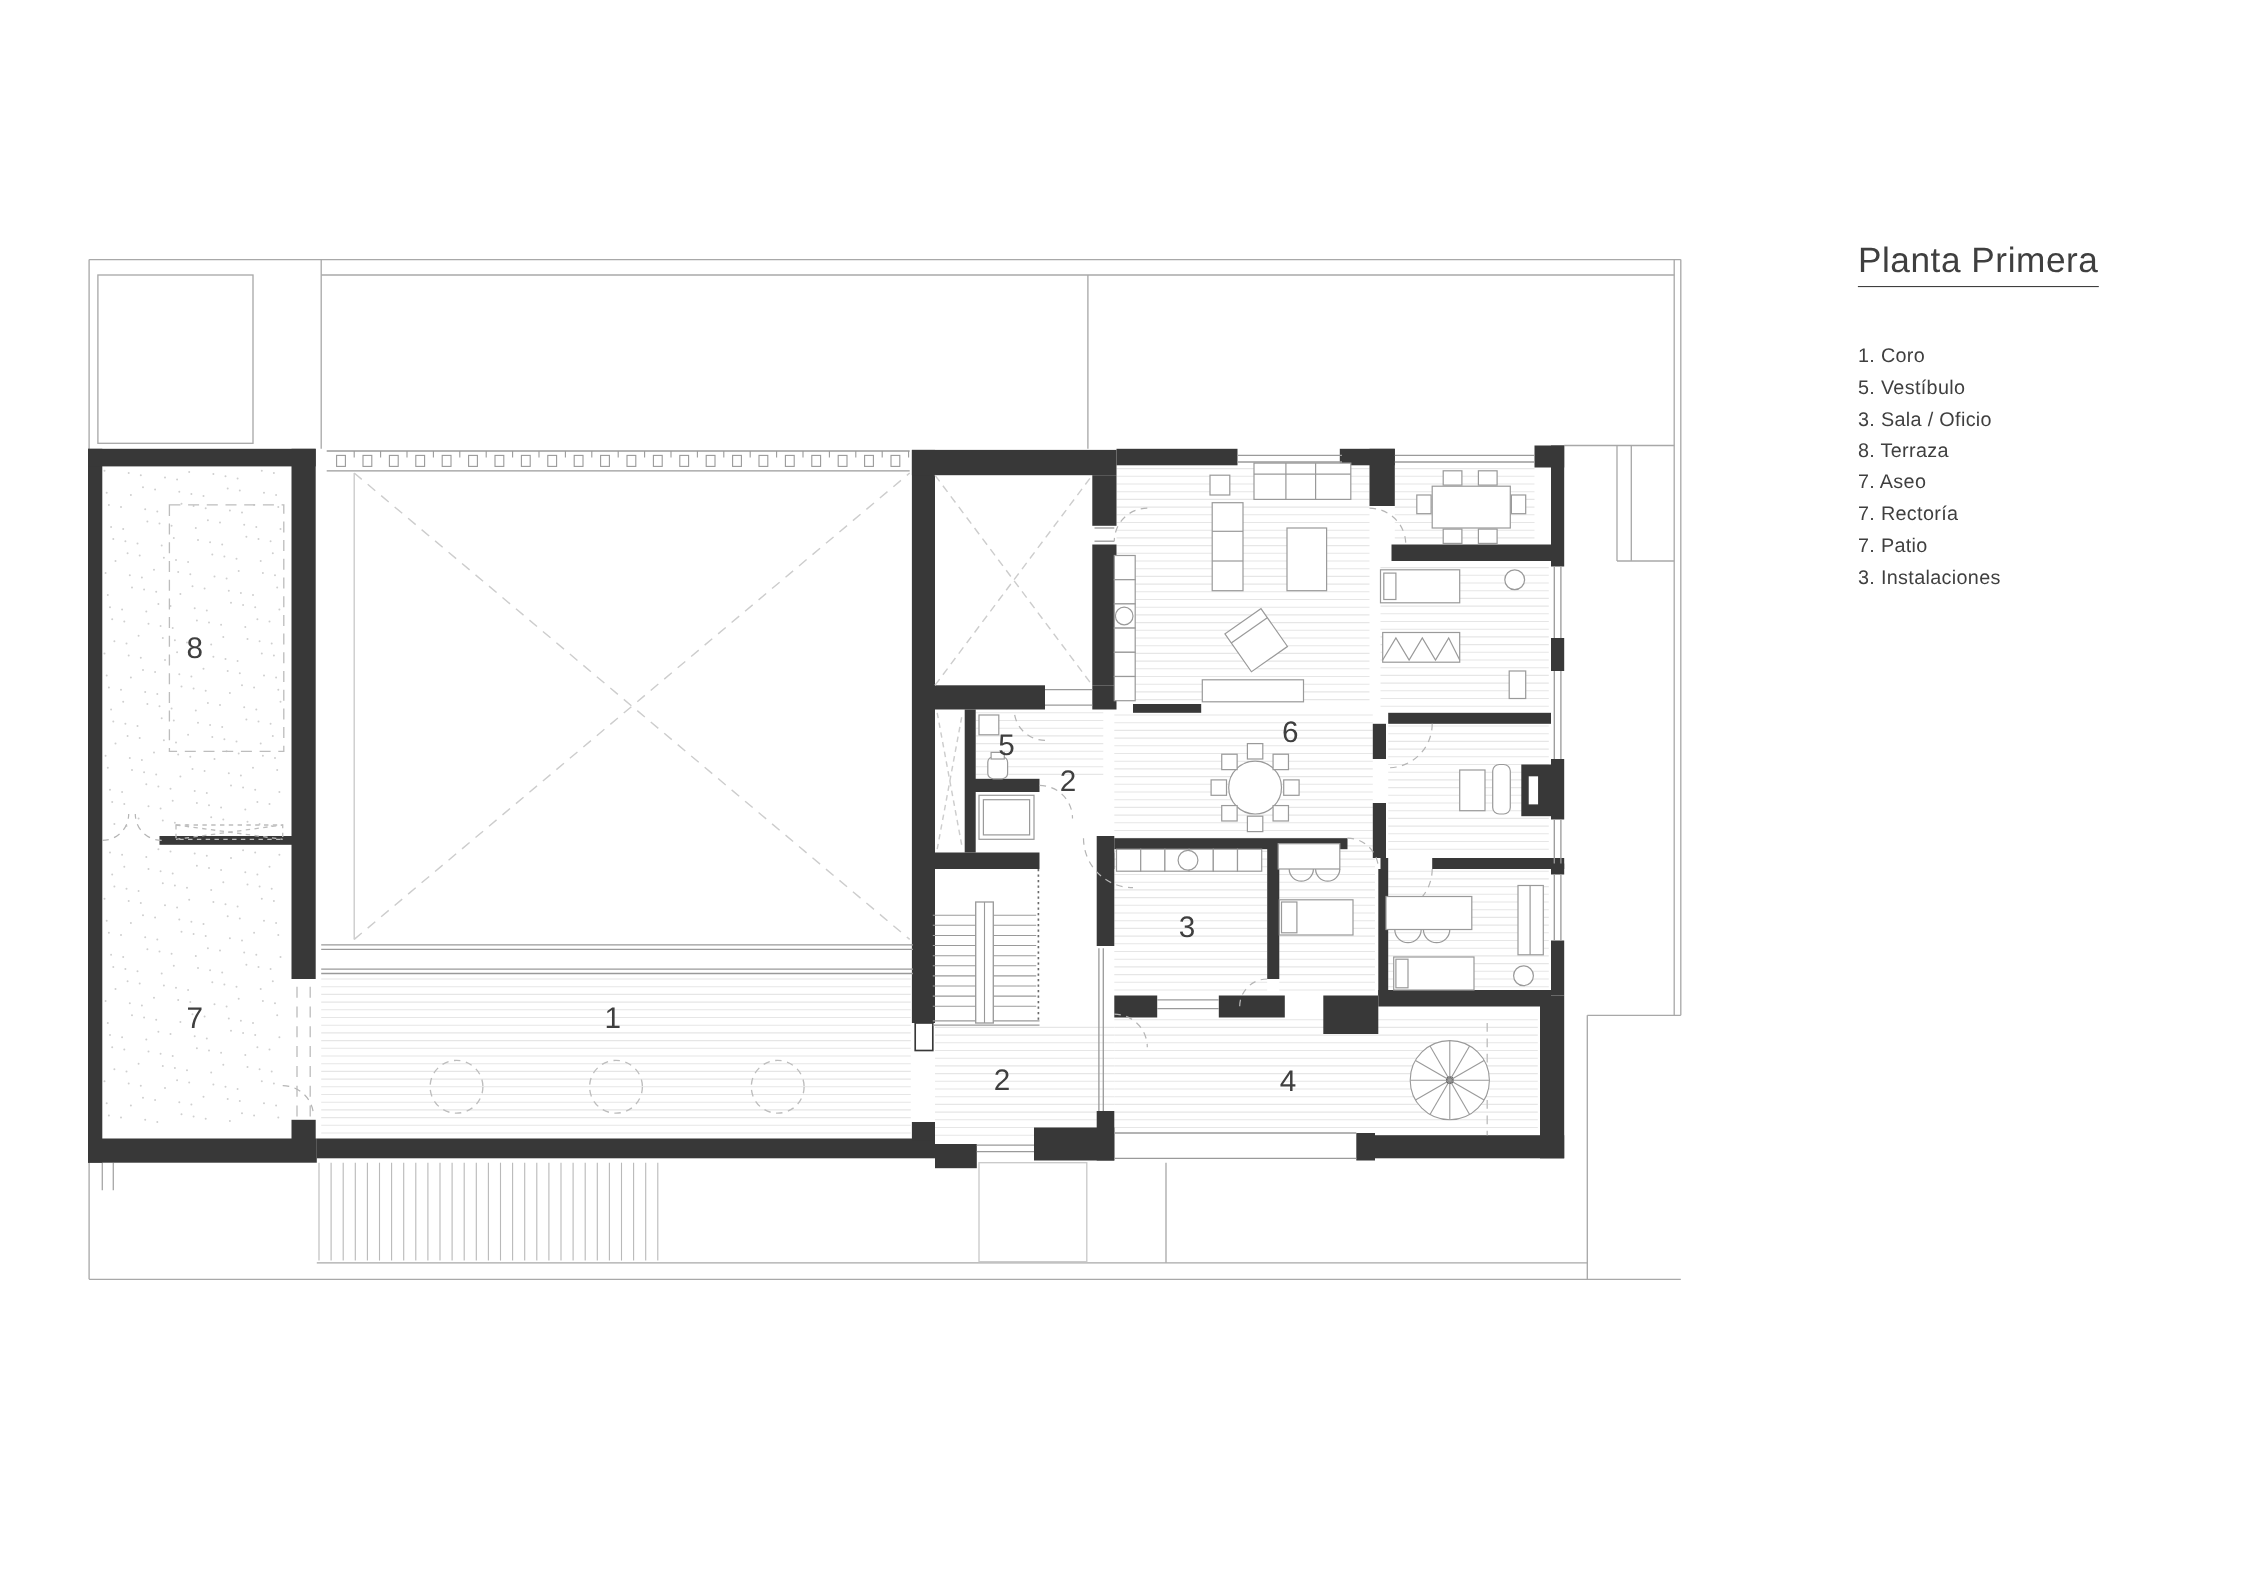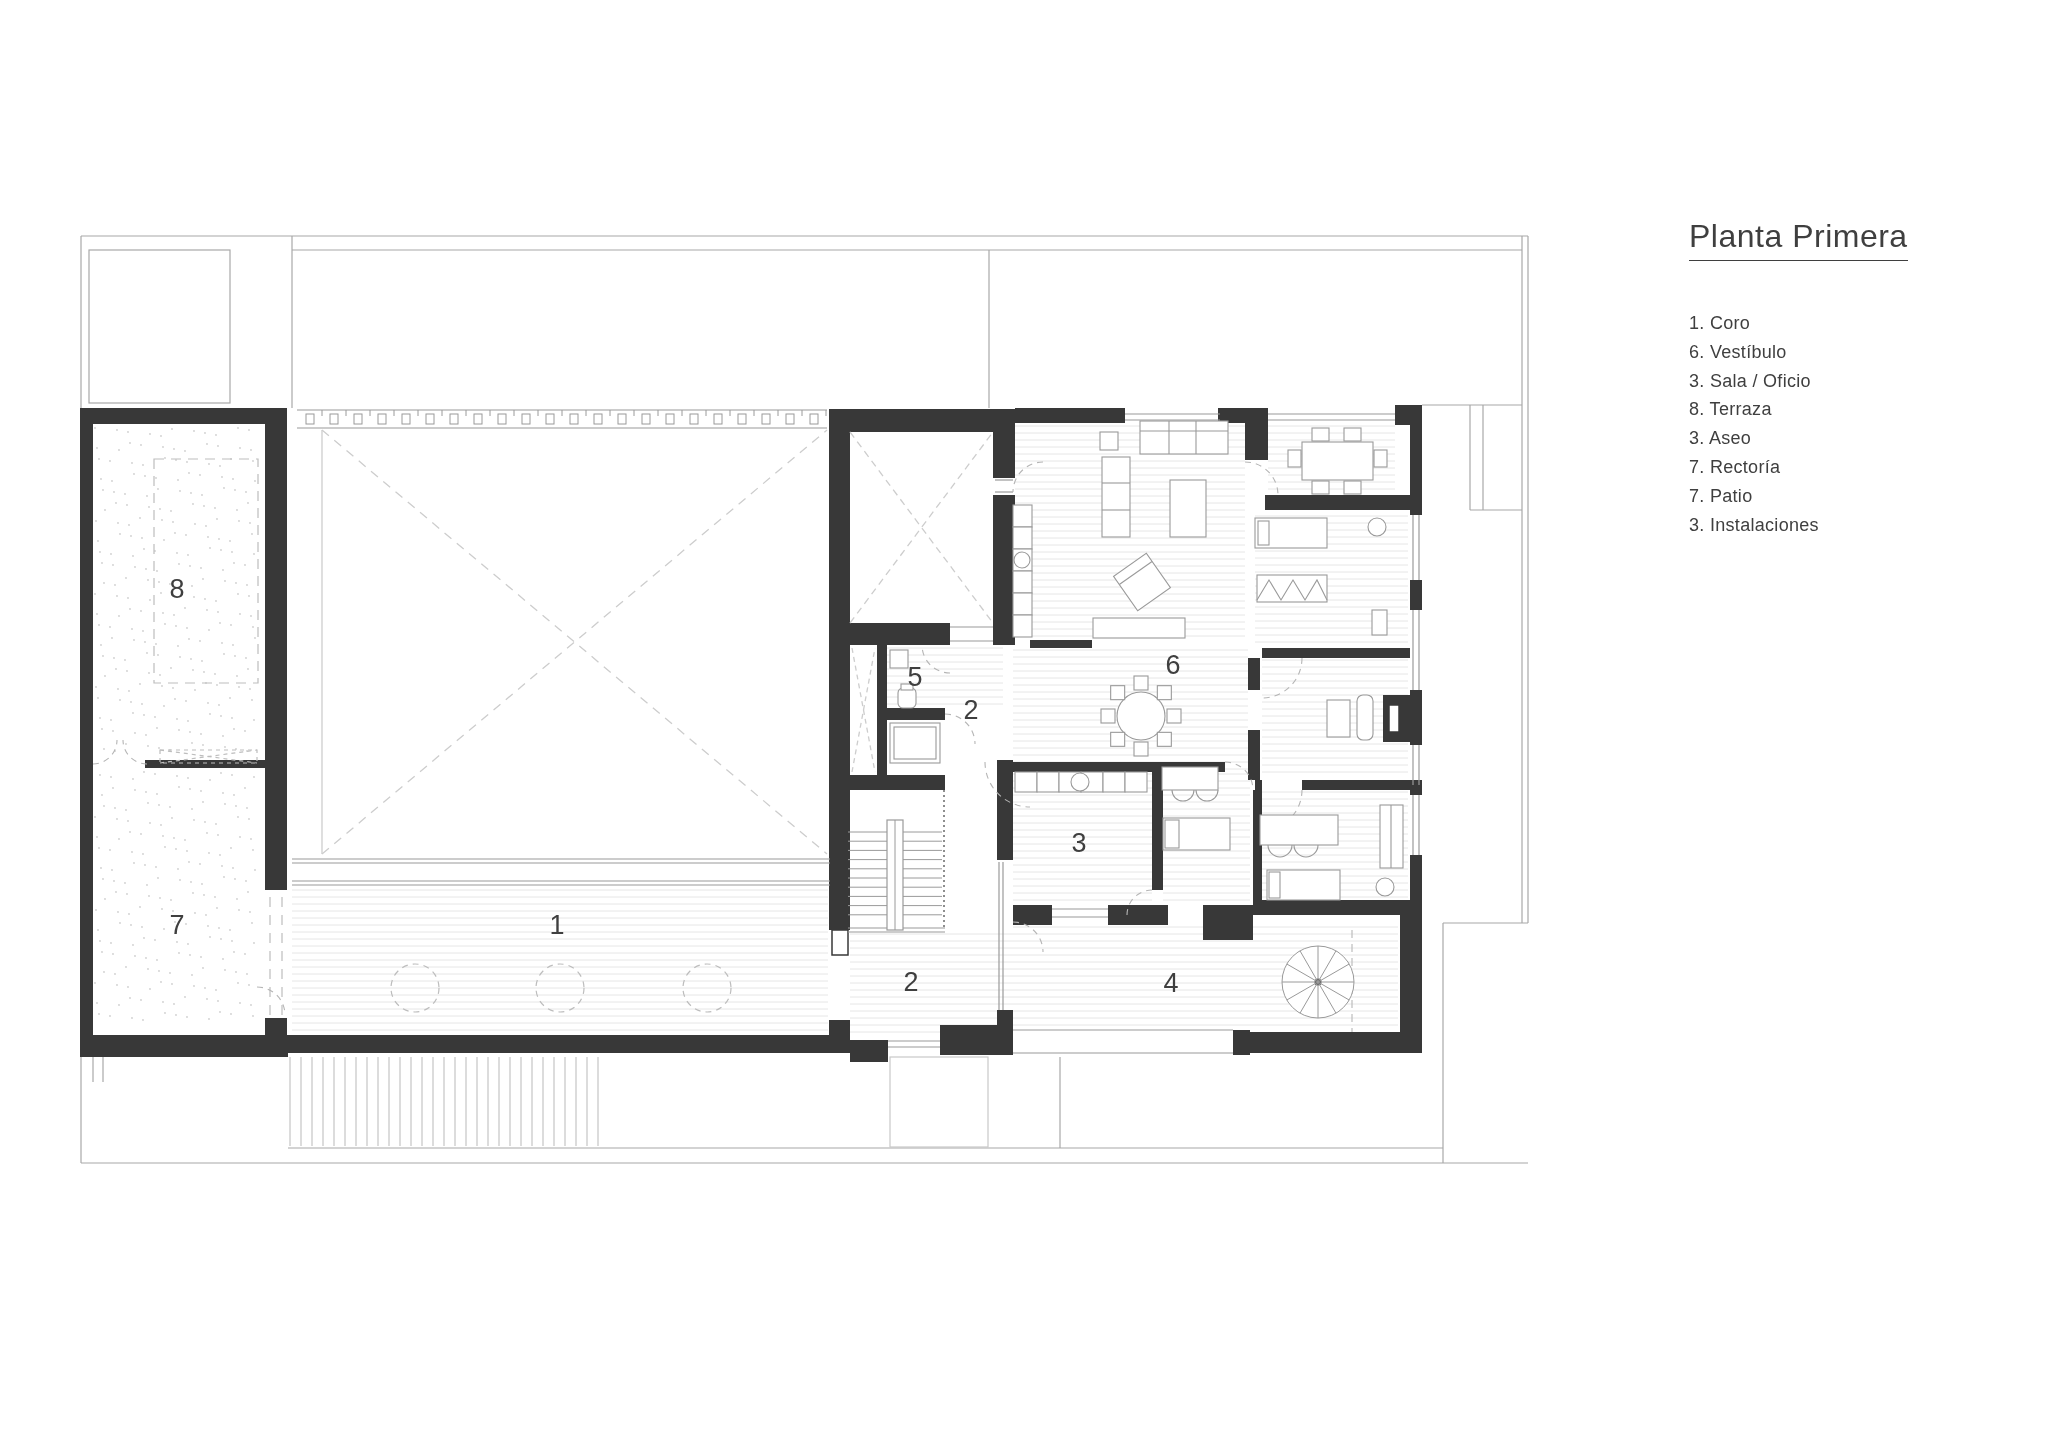--- a/index.html
+++ b/index.html
@@ -1066,21 +1066,21 @@
         <text x="177" y="591" text-anchor="middle" dominant-baseline="middle" class="room-label">8</text>
       </g>
 </svg>
 
 </div>
 
 <div class="legend">
   <div class="legend-title">Planta Primera</div>
   <ul class="legend-list">
       <li>1. Coro</li>
-      <li>6. Vestíbulo</li>
+      <li>5. Vestíbulo</li>
       <li>3. Sala / Oficio</li>
       <li>8. Terraza</li>
-      <li>3. Aseo</li>
+      <li>7. Aseo</li>
       <li>7. Rectoría</li>
       <li>7. Patio</li>
       <li>3. Instalaciones</li>
     </ul>
 </div>
 
 </body></html>

